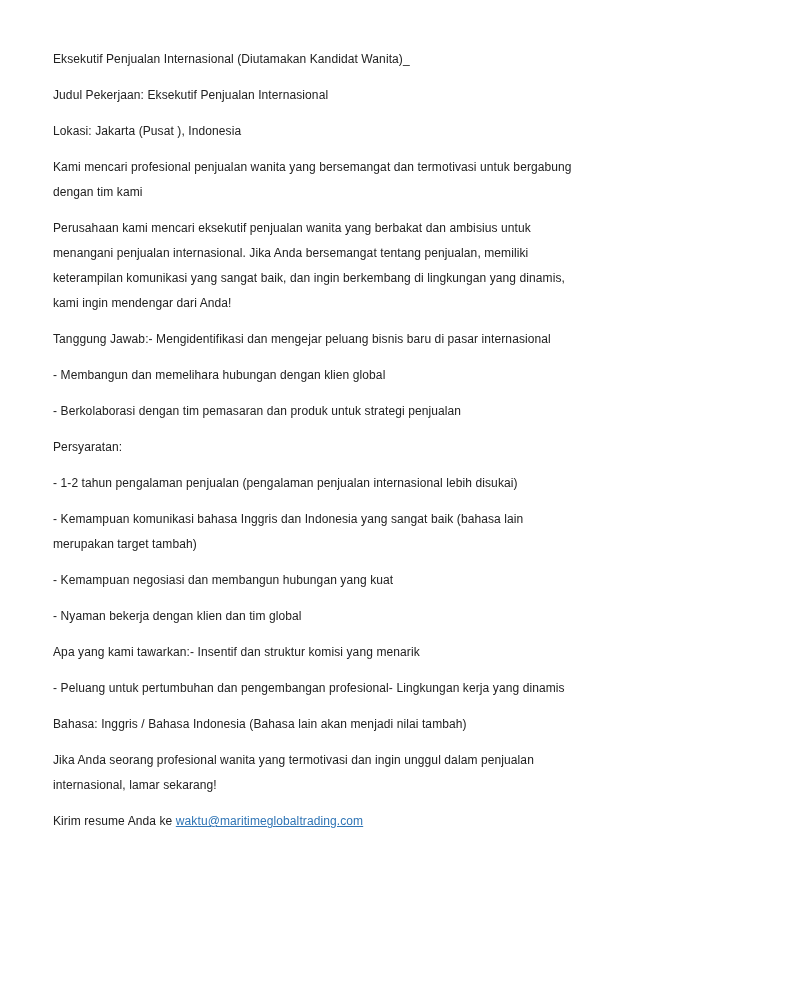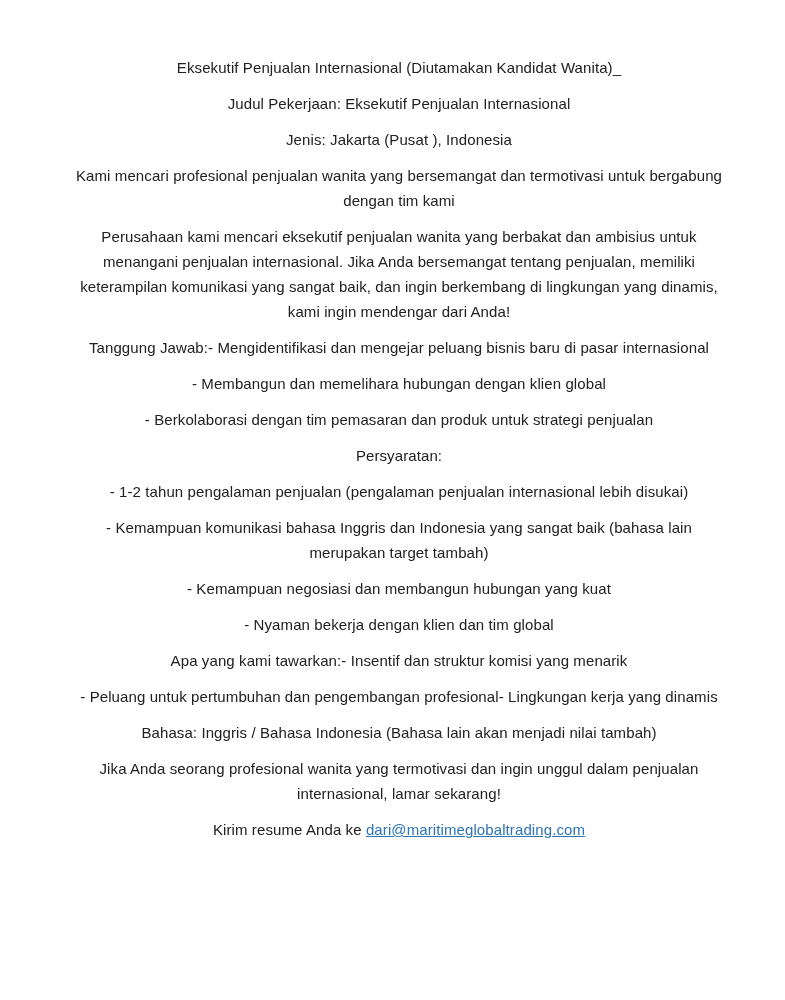--- a/index.html
+++ b/index.html
@@ -14,27 +14,26 @@
     font-family: "Liberation Sans", sans-serif;
   }
   .doc {
     box-sizing: border-box;
     width: 785px;
     height: 1000px;
     padding: 47px 40px 0 53px;
     background: #ffffff;
   }
   .para {
-    margin: 8px 0 11px 0;
+    margin: 0 0 11px 0;
     padding: 0;
-    font-size: 15px;
+    font-size: 12px;
     font-weight: 400;
     color: #212121;
     letter-spacing: 0.1px;
-    text-align: center;
   }
   .para.bold {
     font-weight: 400;
   }
   .line {
     display: block;
     line-height: 25px;
     white-space: pre;
   }
   a.email-link {
@@ -47,21 +46,21 @@
 
 <main class="doc">
   <div id="doc-body" style="color: rgb(33, 33, 33);">
       <p class="para">
         <span class="line">Eksekutif Penjualan Internasional (Diutamakan Kandidat Wanita)_</span>
       </p>
       <p class="para">
         <span class="line">Judul Pekerjaan: Eksekutif Penjualan Internasional</span>
       </p>
       <p class="para">
-        <span class="line">Jenis: Jakarta (Pusat ), Indonesia</span>
+        <span class="line">Lokasi: Jakarta (Pusat ), Indonesia</span>
       </p>
       <p class="para">
         <span class="line">Kami mencari profesional penjualan wanita yang bersemangat dan termotivasi untuk bergabung</span>
         <span class="line">dengan tim kami</span>
       </p>
       <p class="para">
         <span class="line">Perusahaan kami mencari eksekutif penjualan wanita yang berbakat dan ambisius untuk</span>
         <span class="line">menangani penjualan internasional. Jika Anda bersemangat tentang penjualan, memiliki</span>
         <span class="line">keterampilan komunikasi yang sangat baik, dan ingin berkembang di lingkungan yang dinamis,</span>
         <span class="line">kami ingin mendengar dari Anda!</span>
@@ -98,16 +97,16 @@
         <span class="line">- Peluang untuk pertumbuhan dan pengembangan profesional- Lingkungan kerja yang dinamis</span>
       </p>
       <p class="para bold">
         <span class="line">Bahasa: Inggris / Bahasa Indonesia (Bahasa lain akan menjadi nilai tambah)</span>
       </p>
       <p class="para">
         <span class="line">Jika Anda seorang profesional wanita yang termotivasi dan ingin unggul dalam penjualan</span>
         <span class="line">internasional, lamar sekarang!</span>
       </p>
       <p class="para">
-        <span class="line"><span>Kirim resume Anda ke </span><a class="email-link" href="#" style="color: rgb(46, 116, 181);">dari@maritimeglobaltrading.com</a></span>
+        <span class="line"><span>Kirim resume Anda ke </span><a class="email-link" href="#" style="color: rgb(46, 116, 181);">waktu@maritimeglobaltrading.com</a></span>
       </p>
     </div>
 </main>
 
 </body></html>

